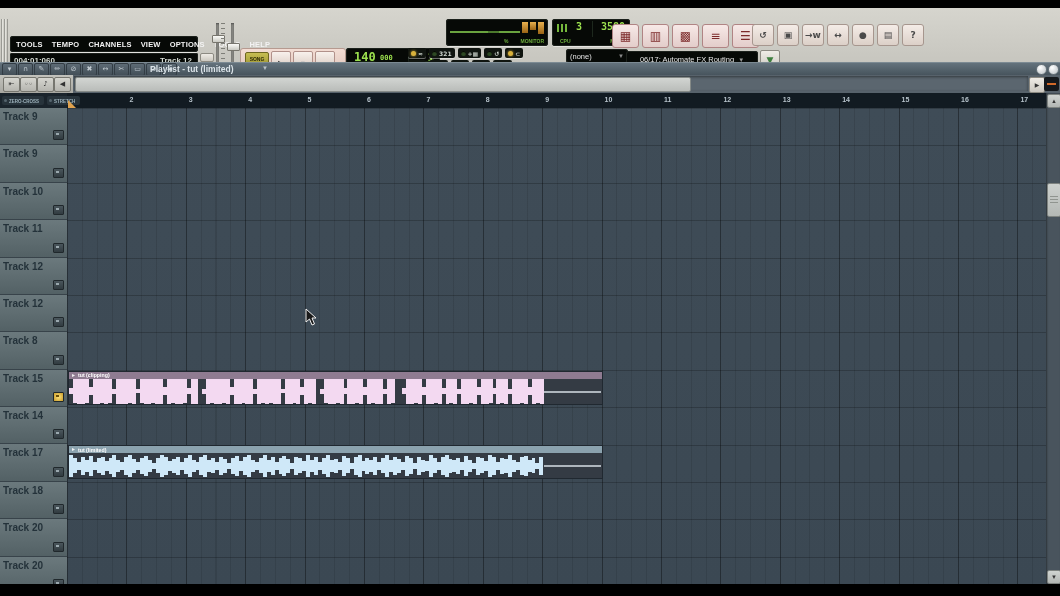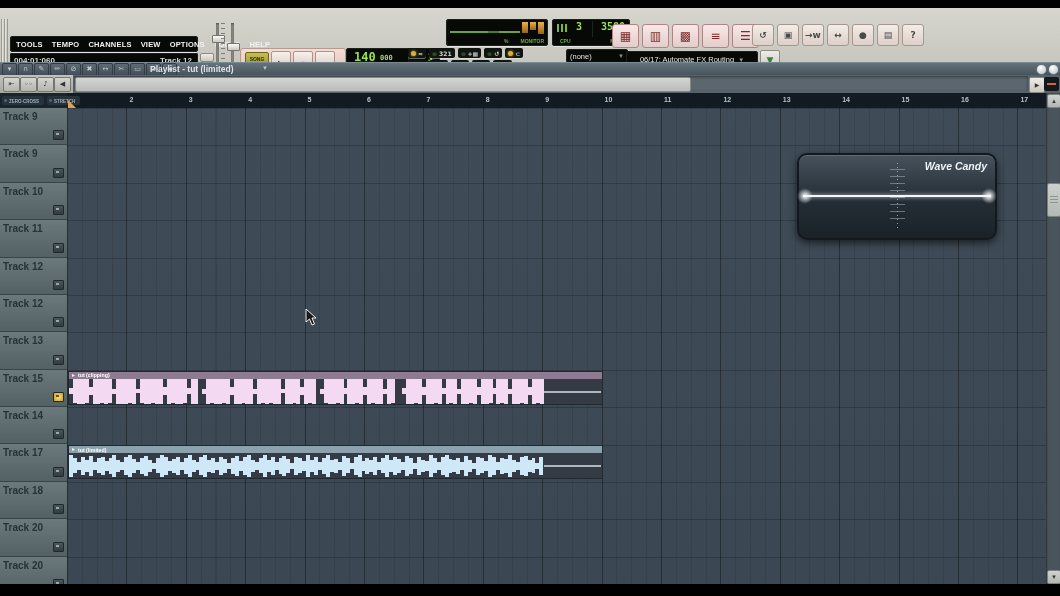--- a/index.html
+++ b/index.html
@@ -396,21 +396,21 @@
             <i></i>
           </div>
         </div>
         <div class="trackrow" style="top: 186.9px; height: 37.38px;">
           <div class="trackname">Track 12</div>
           <div class="trackbtn">
             <i></i>
           </div>
         </div>
         <div class="trackrow" style="top: 224.28px; height: 37.38px;">
-          <div class="trackname">Track 13</div>
+          <div class="trackname">Track 8</div>
           <div class="trackbtn">
             <i></i>
           </div>
         </div>
         <div class="trackrow" style="top: 261.66px; height: 37.38px;">
           <div class="trackname">Track 15</div>
           <div class="trackbtn lit">
             <i></i>
           </div>
         </div>
@@ -700,28 +700,20 @@
             <div class="wavebar" style="height: 80%; background: rgb(207, 232, 248);"></div>
             <div class="wavebar" style="height: 50%; background: rgb(207, 232, 248);"></div>
             <div class="wavebar" style="height: 60%; background: rgb(207, 232, 248);"></div>
             <div class="wavebar" style="height: 25%; background: rgb(207, 232, 248);"></div>
             <div class="wavebar" style="height: 75%; background: rgb(207, 232, 248);"></div>
           </div>
           <div class="tailline" style="left: 475.2px; right: 1px; top: 19px;"></div>
         </div>
       </div>
 
-    <div id="wavecandy" class="abs">
-      <div id="wc-ticks"></div>
-      <div id="wc-ruler"></div>
-      <div id="wc-title">Wave Candy</div>
-      <div class="wc-glow" style="left:-2px;"></div>
-      <div class="wc-glow" style="right:-2px;"></div>
-      <div id="wc-line"></div>
-    </div>
 
     <svg id="cursor" class="abs" width="13" height="19" viewBox="0 0 13 19">
       <path d="M1,1 L1,14 L4.5,11 L7,17 L9.5,16 L7,10 L11,10 Z" fill="#1a1a1a" stroke="#f0f0f0" stroke-width="1"></path>
     </svg>
   </div>
 
   <div id="vscroll" class="abs">
     <div class="abs scrollbtn" style="top:1px;">▲</div>
     <div id="vthumb" class="abs">
         <i></i>

